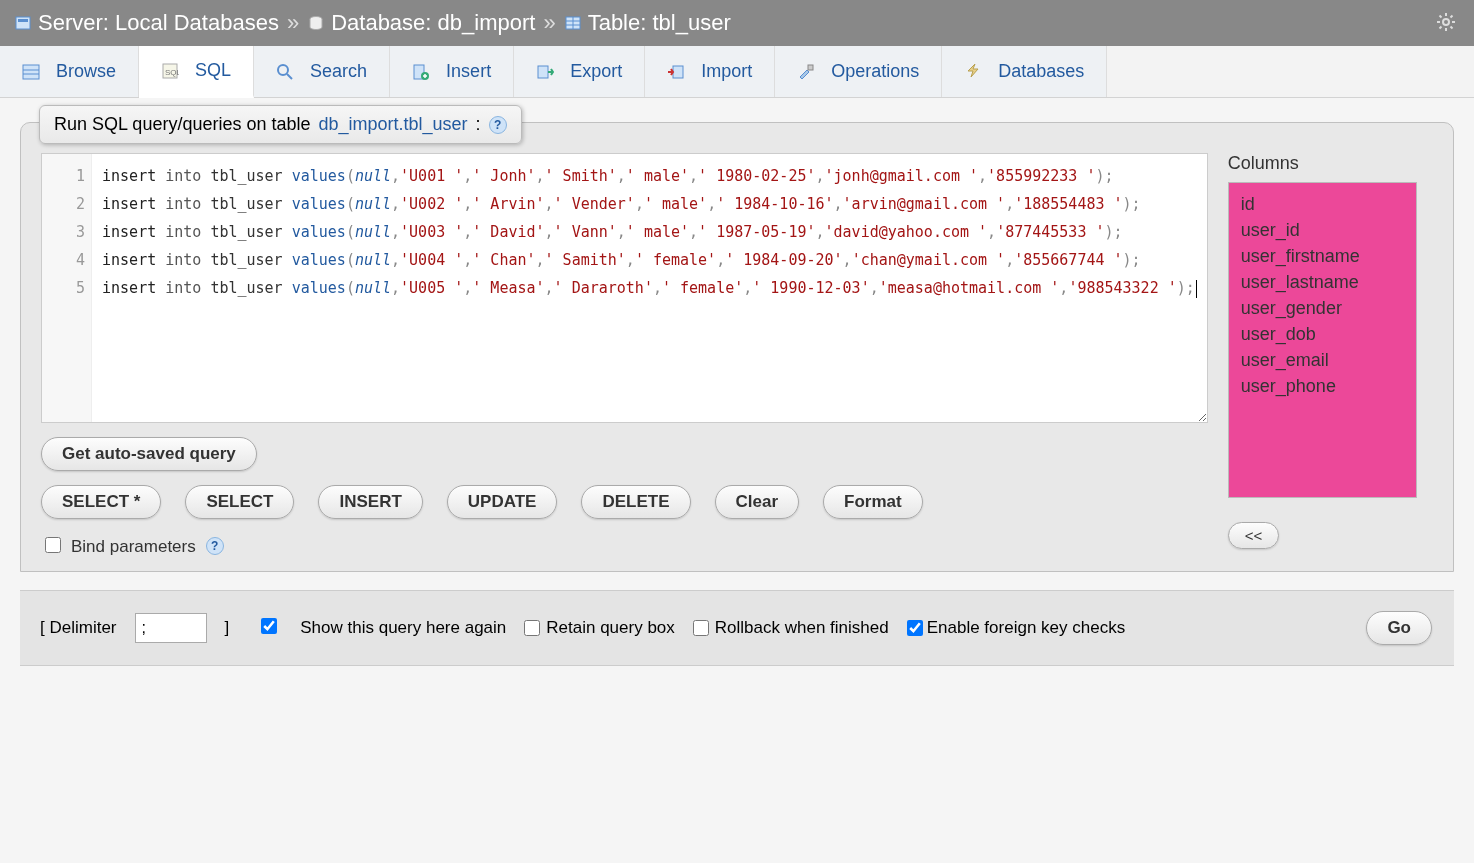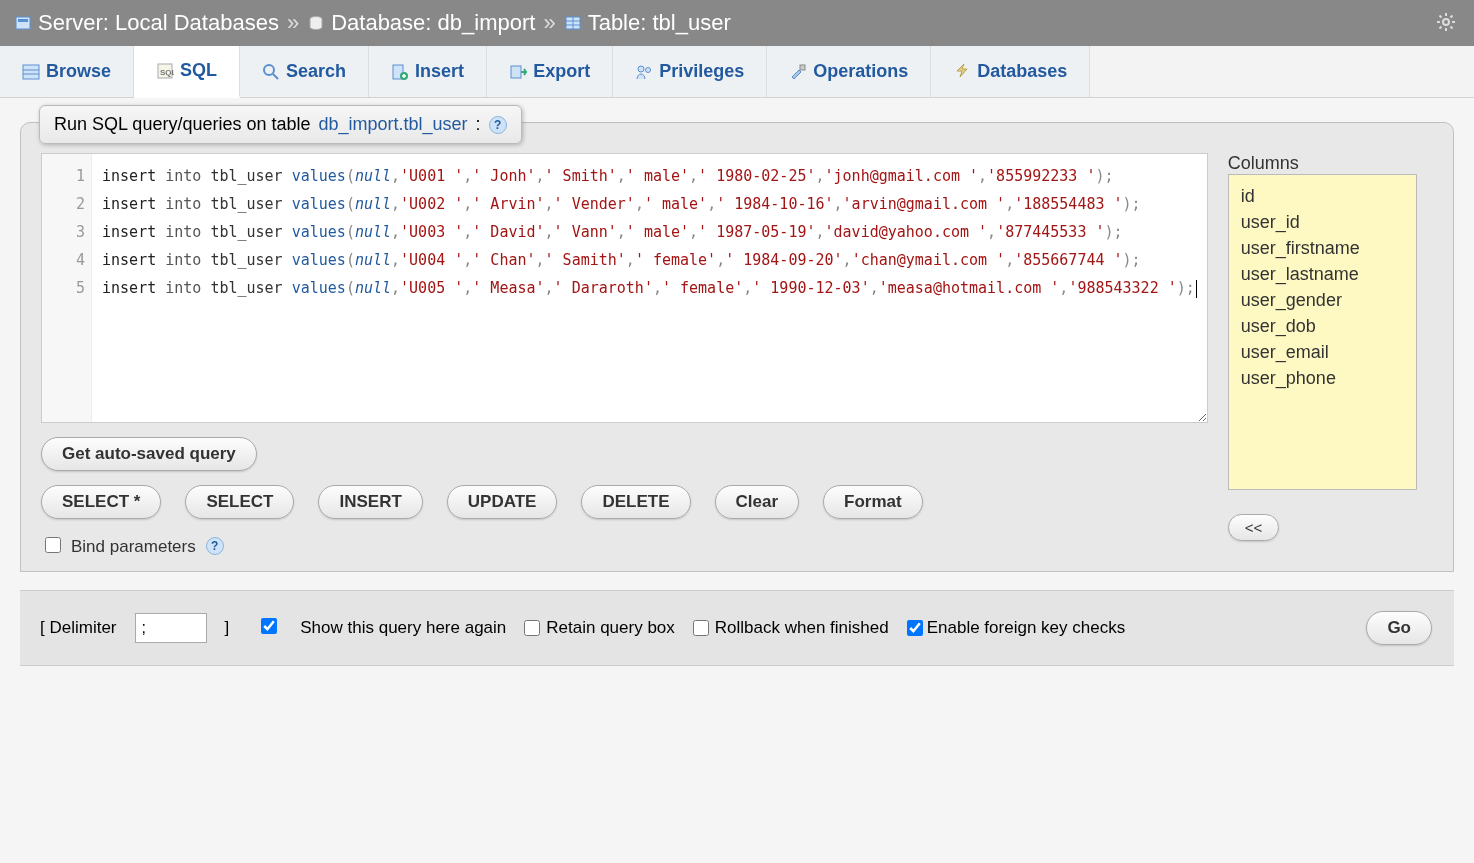--- a/index.html
+++ b/index.html
@@ -7,21 +7,21 @@
 .top-badge { position: absolute; top: 2px; right: 340px; }
 .badge-box { display:inline-block; background:#2a6fd6; color:#fff; font-size:11px; padding:1px 4px; border-radius:2px; }
 
 .breadcrumb { background: #888; color: #fff; padding: 10px 14px; display:flex; align-items:center; font-size:22px; position:relative; }
 .breadcrumb .bc-icon { margin-right:6px; display:inline-flex; }
 .breadcrumb .sep { margin: 0 8px; color:#ddd; }
 .breadcrumb a { color:#fff; text-decoration:none; }
 .breadcrumb .gear-right { position:absolute; right:18px; top:12px; color:#ddd; }
 
 .tabs { background:#f3f3f3; border-bottom:1px solid #d3d3d3; display:flex; }
-.tab { padding:14px 22px; display:flex; align-items:center; gap:6px; color:#235a9f; font-size:18px; font-weight:bold; border-right:1px solid #ddd; cursor:pointer; background:#eef1f4; }
+.tab { padding:14px 22px; display:flex; align-items:center; gap:16px; color:#235a9f; font-size:18px; font-weight:normal; border-right:1px solid #ddd; cursor:pointer; background:#eef1f4; }
 .tab.active { background:#fff; border-bottom:3px solid #fff; margin-bottom:-1px; color:#235a9f; }
 .tab-icon { width:18px; height:18px; display:inline-block; }
 
 .main { padding: 24px 20px 10px 20px; }
 .fieldset-box { border:1px solid #c0c0c0; border-radius:10px 10px 0 0; background:#e8e8e8; padding:0 16px 14px 0; position:relative; }
 .legend { position:absolute; top:-18px; left:18px; background:linear-gradient(#f6f6f6,#e9e9e9); border:1px solid #bbb; border-radius:6px; padding:8px 14px; font-size:18px; display:flex; align-items:center; gap:8px; box-shadow:1px 1px 4px rgba(0,0,0,.25); }
 .legend .link-part { color:#235a9f; }
 .help-icon { width:18px; height:18px; border-radius:50%; background:#cfe3f8; border:1px solid #8ab5e0; display:inline-flex; align-items:center; justify-content:center; font-size:12px; color:#235a9f; font-weight:bold; }
 
 .editor-wrap { display:flex; margin-top:30px; padding: 0 20px; gap: 20px; }
@@ -40,22 +40,22 @@
 @keyframes blink { 50% { opacity:0; } }
 
 .btn-row { margin-top:14px; display:flex; gap:24px; flex-wrap:wrap; }
 .pill-btn { background:linear-gradient(#fdfdfd,#e6e6e6); border:1px solid #aaa; border-radius:18px; padding:6px 20px; font-size:17px; font-weight:bold; color:#333; cursor:pointer; box-shadow:0 1px 2px rgba(0,0,0,.15); }
 .pill-btn.small { font-size:15px; padding:4px 16px; font-weight:normal; }
 
 .bind-row { margin-top:18px; display:flex; gap:10px; font-size:17px; color:#333; padding-left:4px; }
 input[type=checkbox] { width:16px; height:16px; }
 
 .columns-panel { width:400px; }
-.columns-title { font-size:18px; color:#333; }
-.columns-list { background:#fef9c3; border:1px solid #bbb; height:316px; padding:8px 10px; font-size:18px; color:#333; line-height:24px; overflow-y:scroll; }
+.columns-title { font-size:18px; color:#333; margin-bottom:8px; }
+.columns-list { background:#ec4899; border:1px solid #bbb; height:316px; padding:8px 10px; font-size:18px; color:#333; line-height:24px; overflow-y:scroll; }
 .columns-list div { cursor:pointer; padding:1px 2px; }
 .columns-footer { margin-top:24px; }
 
 .bottom-bar { background:#e4e4e4; border-top:1px solid #ccc; border-bottom:1px solid #ccc; margin-top:18px; padding:22px 20px; display:flex; align-items:center; gap:18px; font-size:17px; position:relative; }
 .delim-input { width:72px; height:30px; padding:2px 6px; border:1px solid #aaa; font-size:16px; }
 .bb-right { position:absolute; right:22px; }
 
 svg { display:block; }
 </style>
 </head>
@@ -151,26 +151,25 @@
         <svg width="18" height="18">
           <rect x="2" y="3" width="10" height="12" fill="#cfe3f8" stroke="#5a8fd0"></rect>
           <path d="M12 9 L17 9 M15 6 L17 9 L15 12" fill="none" stroke="#3a7" stroke-width="2"></path>
         </svg>
       </span>
     <span>Export</span>
   </div>
   <div class="tab">
     <span class="tab-icon">
         <svg width="18" height="18">
-          <circle cx="6" cy="6" r="3" fill="#cfe3f8" stroke="#5a8fd0"></circle>
-          <path d="M2 16c0-3 2-5 4-5s4 2 4 5" fill="#cfe3f8" stroke="#5a8fd0"></path>
-          <circle cx="13" cy="7" r="2.5" fill="#cfe3f8" stroke="#5a8fd0"></circle>
-        </svg>
-      </span>
-    <span>Privileges</span>
+          <rect x="6" y="3" width="10" height="12" fill="#cfe3f8" stroke="#5a8fd0"></rect>
+          <path d="M1 9 L6 9 M4 6 L6 9 L4 12" fill="none" stroke="#c33" stroke-width="2"></path>
+        </svg>
+      </span>
+    <span>Import</span>
   </div>
   <div class="tab">
     <span class="tab-icon">
         <svg width="18" height="18">
           <path d="M3 14 L10 7 L12 9 L5 16z" fill="#a8c8e8" stroke="#5a8fd0"></path>
           <rect x="11" y="2" width="5" height="5" fill="#ccc" stroke="#888"></rect>
         </svg>
       </span>
     <span>Operations</span>
   </div>

